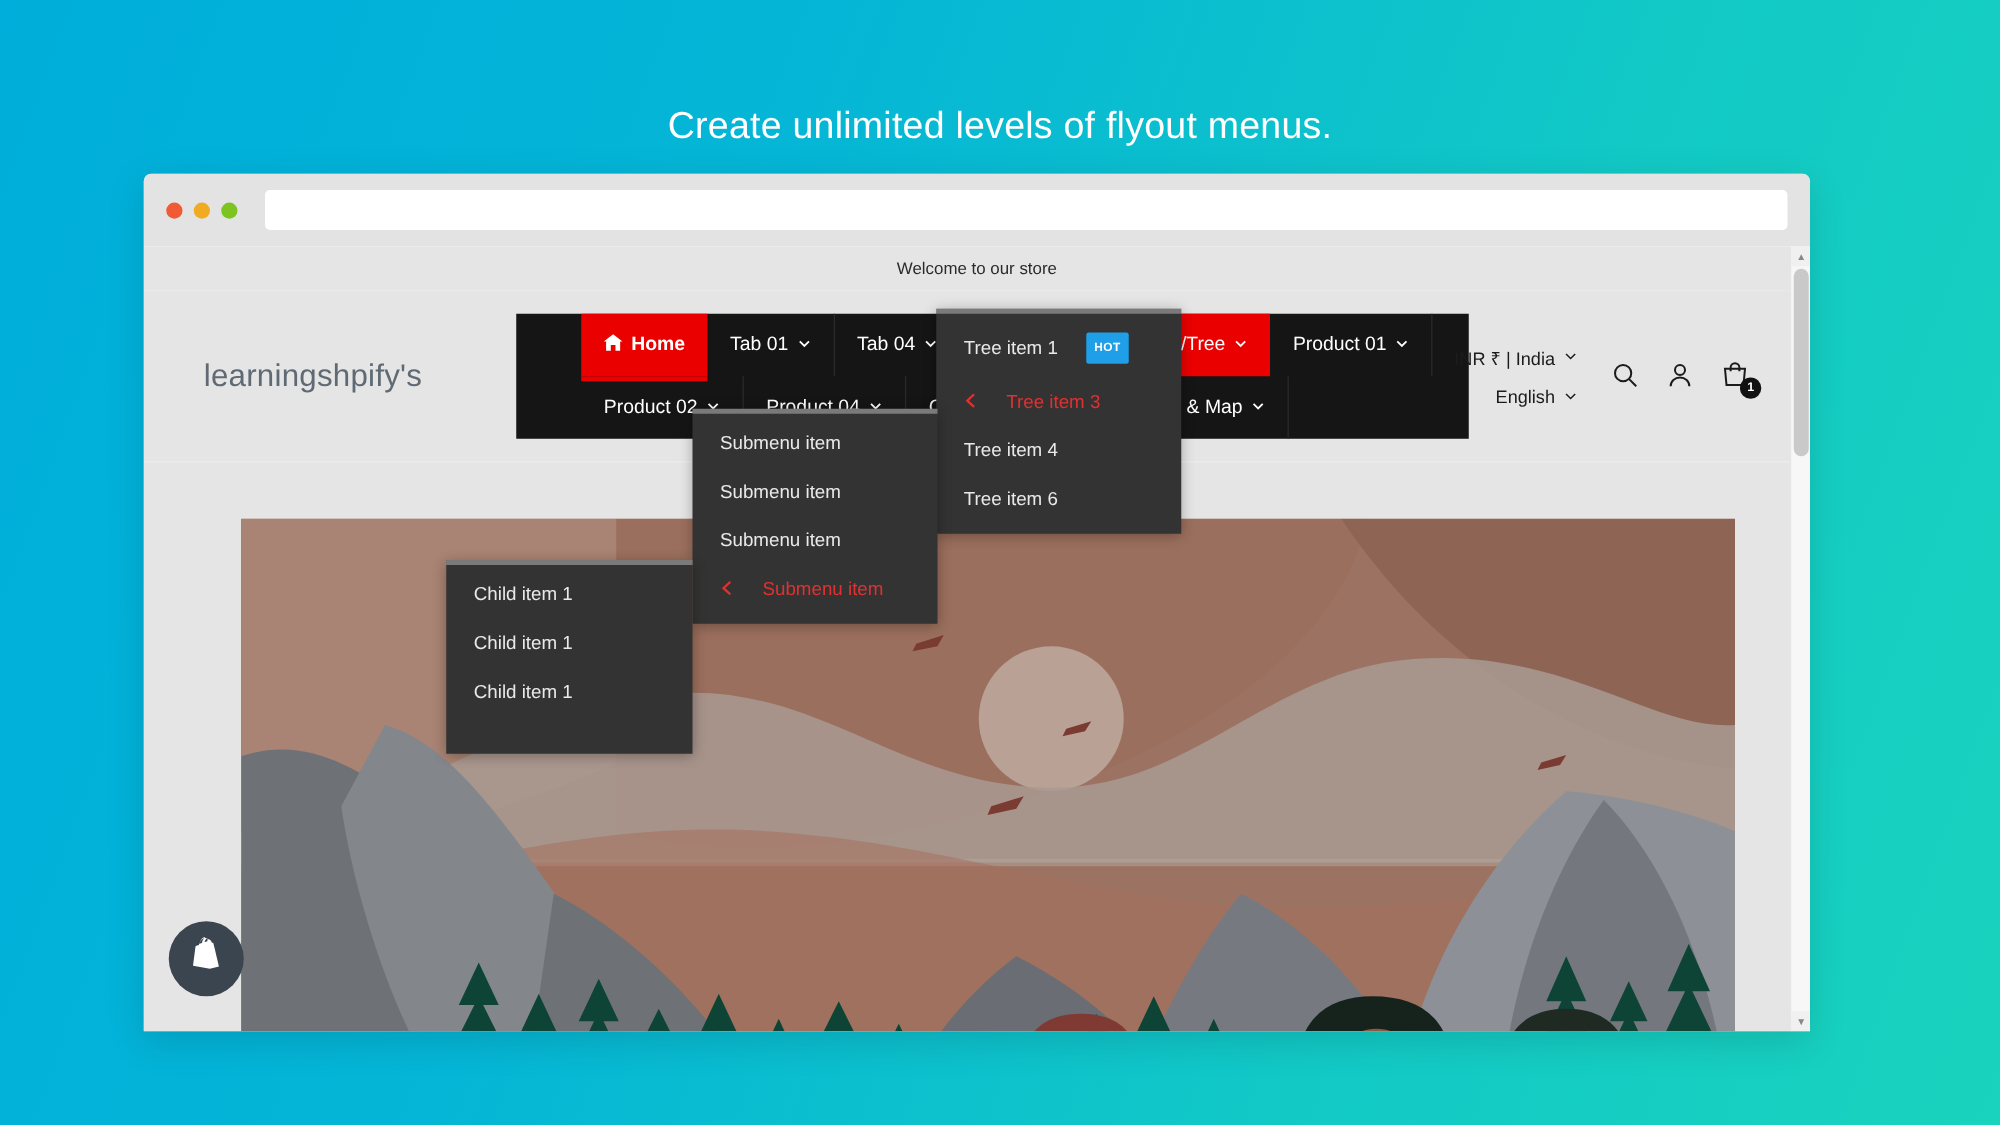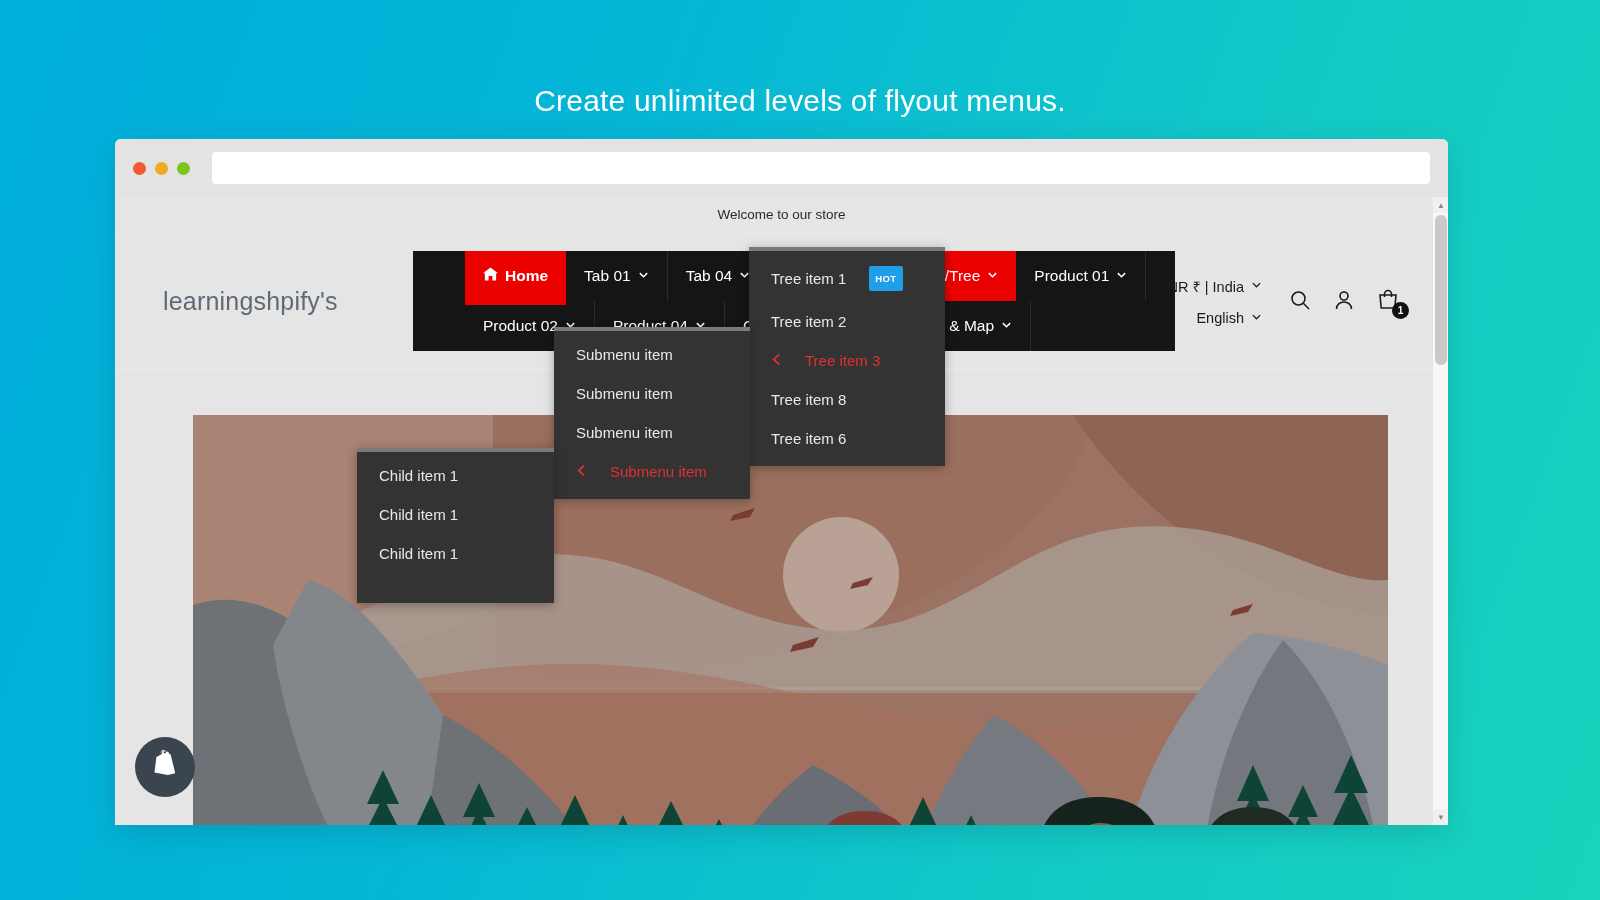--- a/index.html
+++ b/index.html
@@ -380,33 +380,30 @@
         <path d="M625 440 C625 408 646 396 672 396 C700 396 718 410 718 440 Z" fill="#7e3a33"></path>
         <path d="M655 440 C655 422 665 414 678 414 C694 414 702 424 702 440 Z" fill="#c99a77"></path>
       </svg>
     </div>
 
     <div class="dropdown" id="dd-tree">
       <div class="dd-item">
         <span>Tree item 1</span>
         <span class="hot-badge">HOT</span>
       </div>
-      <div class="dd-item">
-        <span>Tree item 2</span>
-      </div>
       <div class="dd-item hl">
         <span class="back-chevron">
           <svg width="11" height="13" viewBox="0 0 12 14" fill="none" stroke="#e03131" stroke-width="1.9">
               <path d="M9 1.5L3 7l6 5.5"></path>
             </svg>
         </span>
         <span>Tree item 3</span>
       </div>
       <div class="dd-item">
-        <span>Tree item 8</span>
+        <span>Tree item 4</span>
       </div>
       <div class="dd-item">
         <span>Tree item 6</span>
       </div>
     </div>
 
     <div class="dropdown" id="dd-sub">
       <div class="dd-item">
         <span>Submenu item</span>
       </div>

